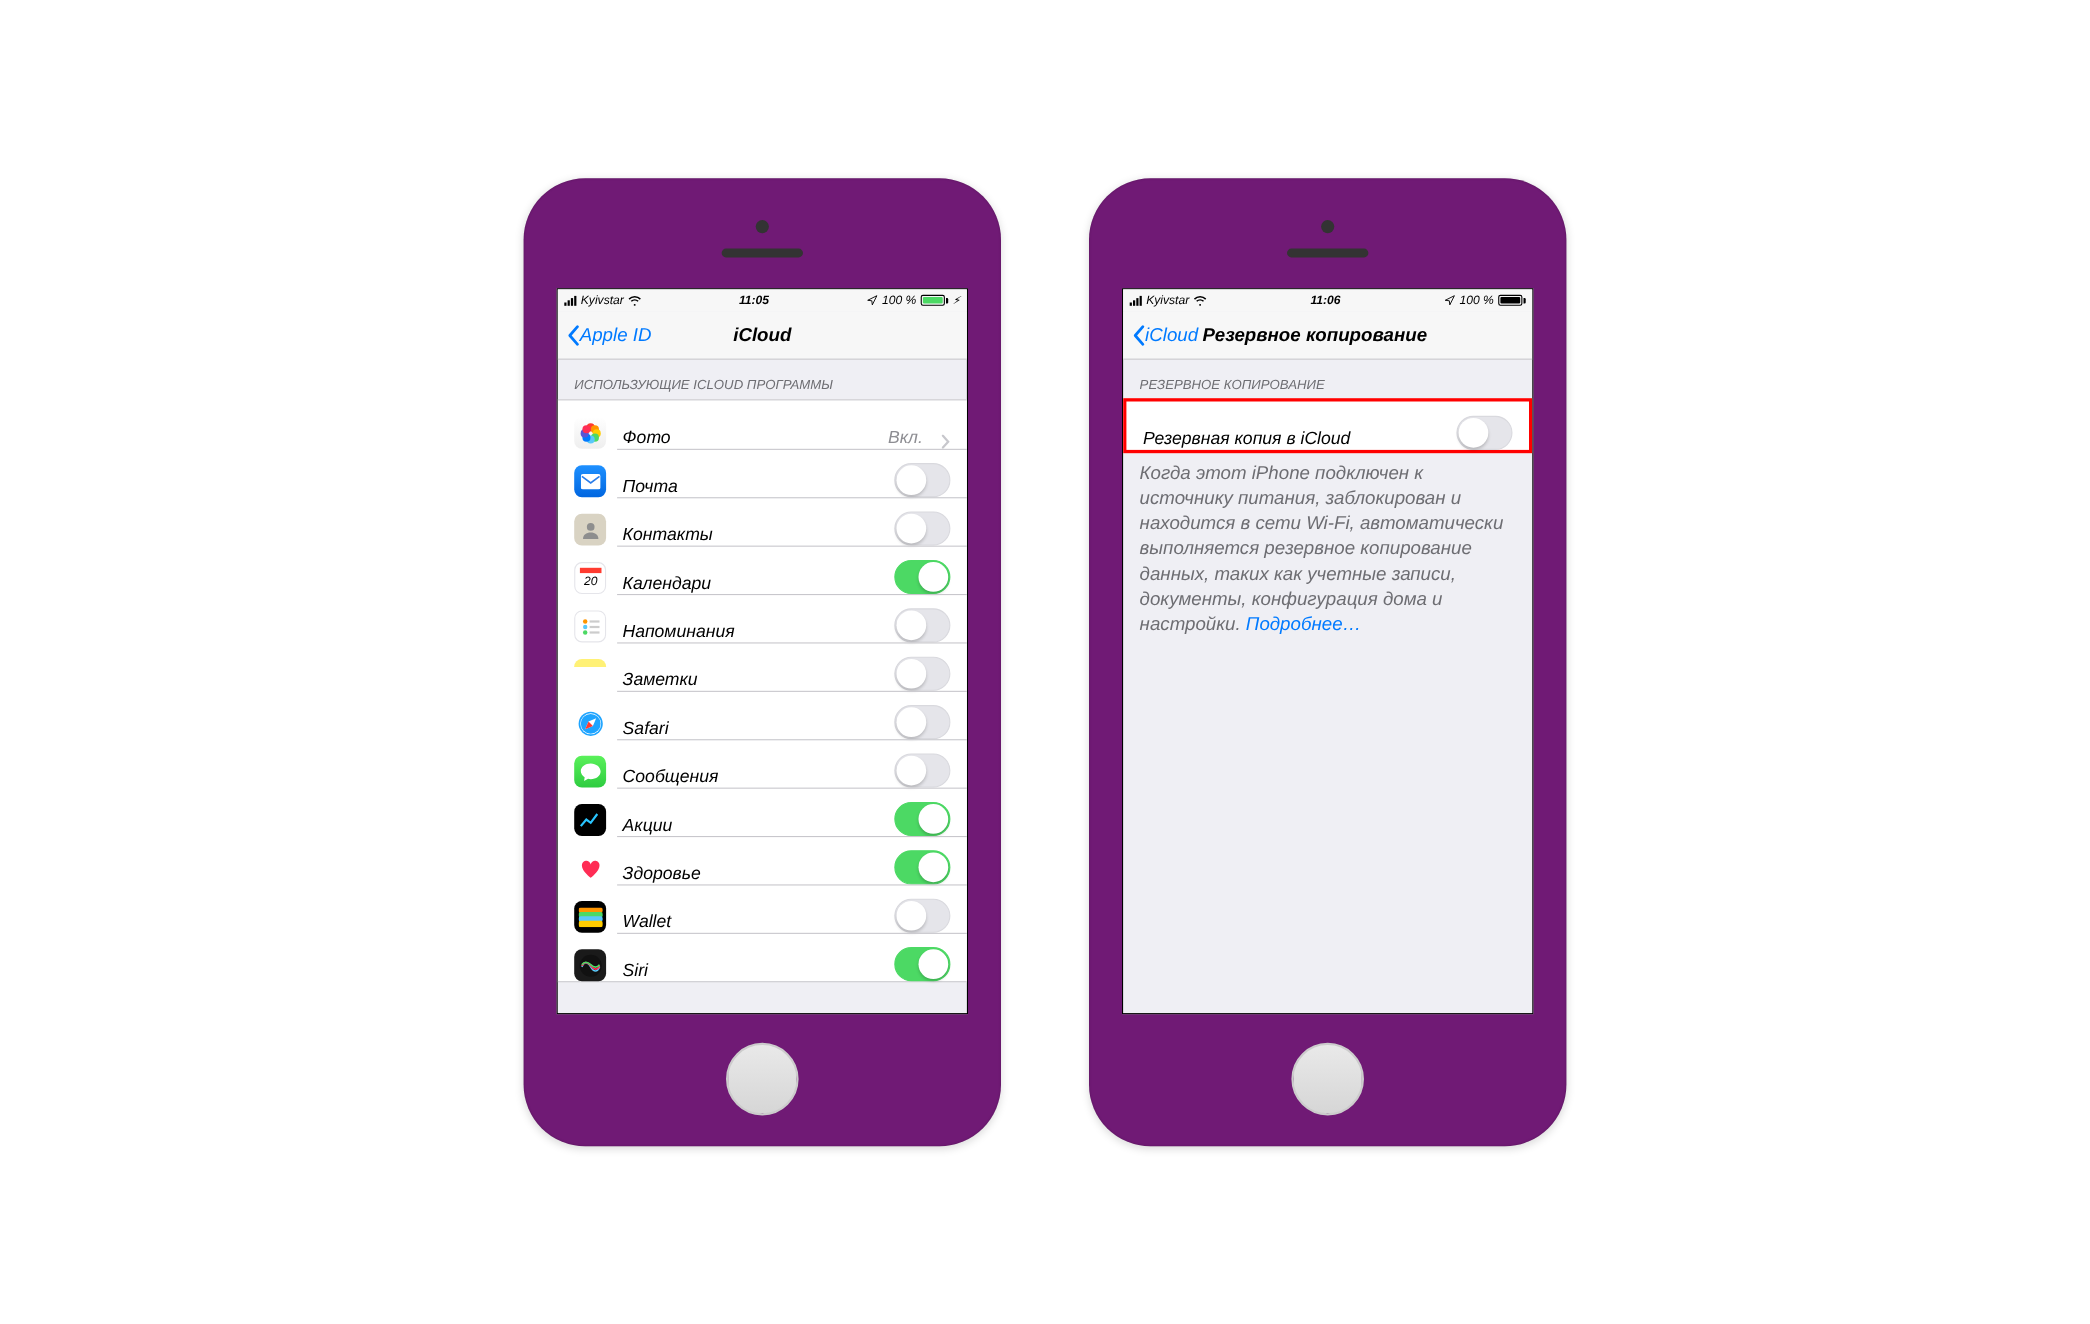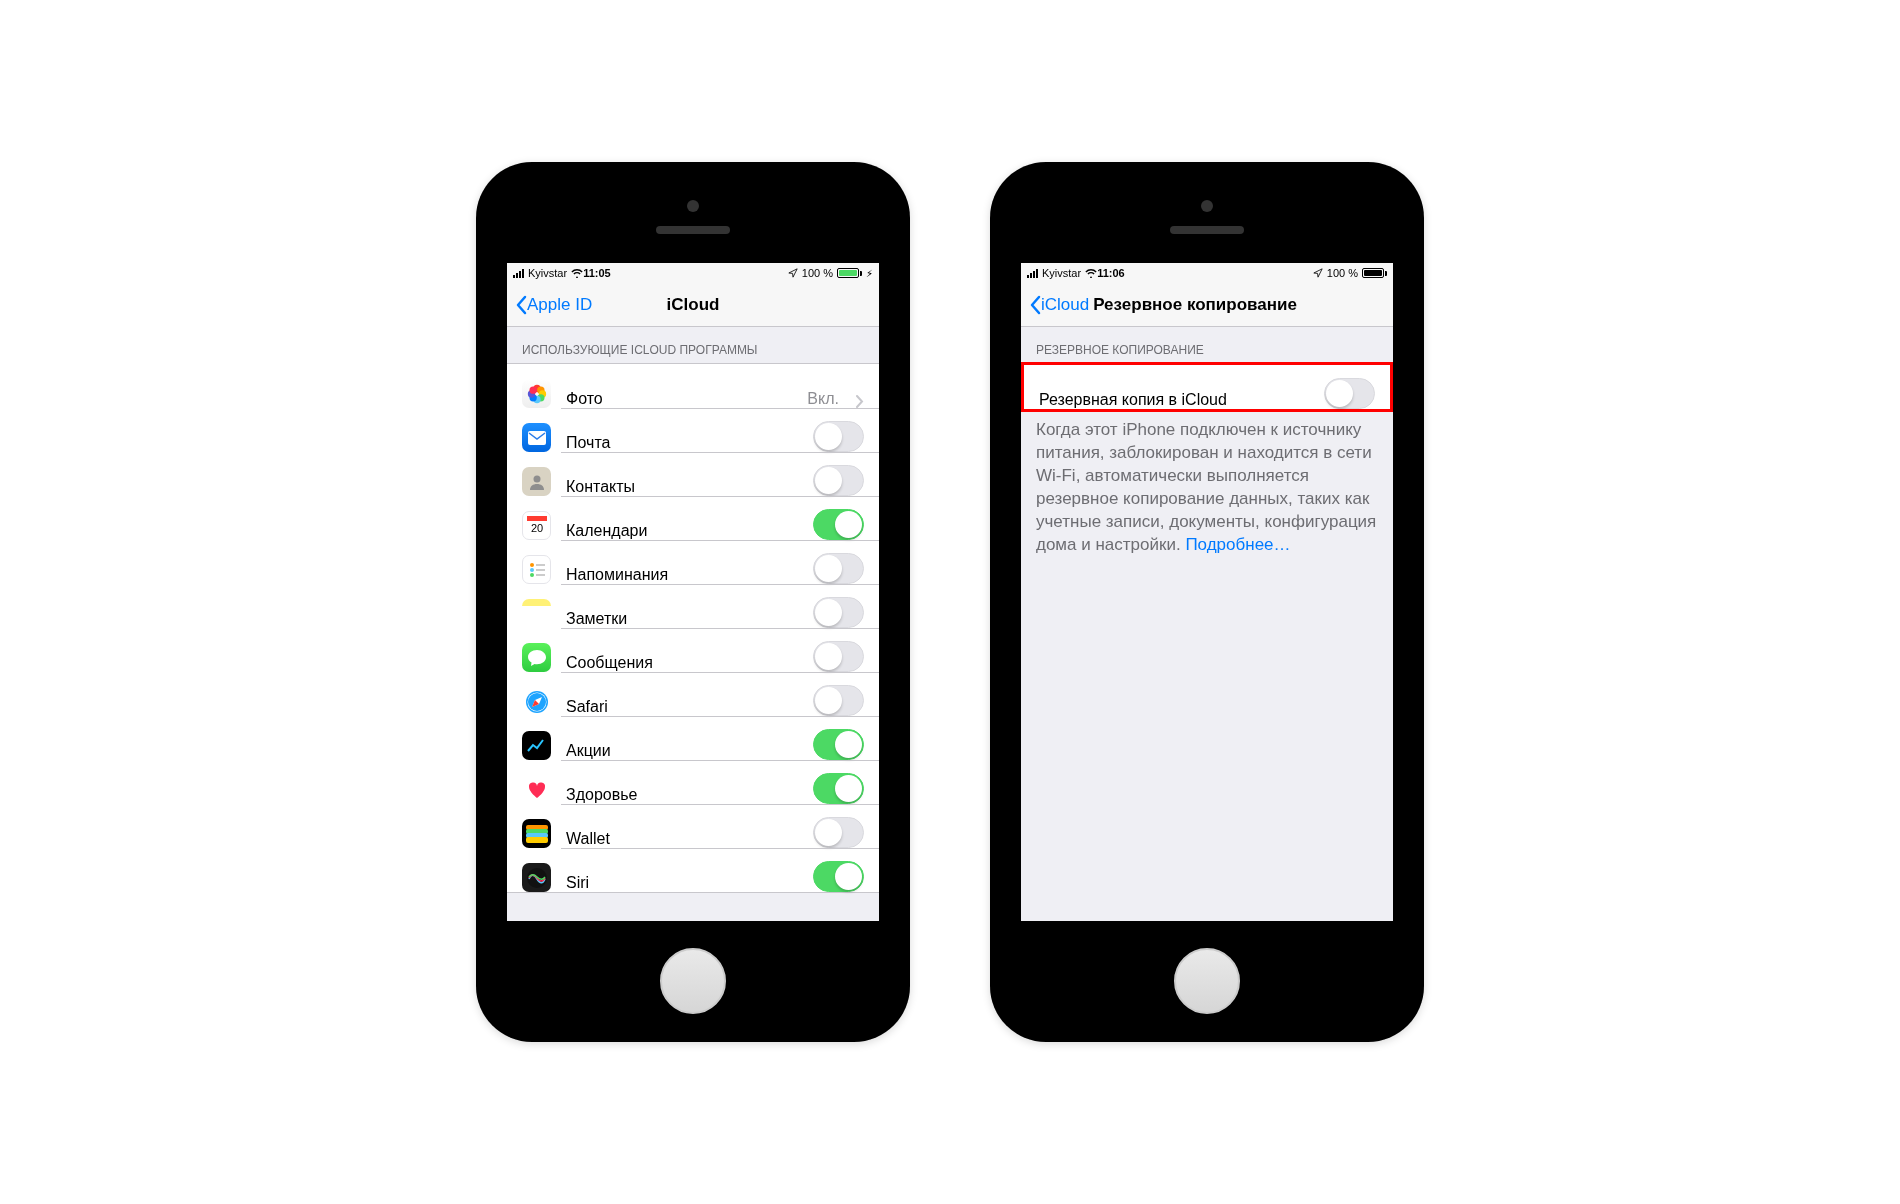--- a/index.html
+++ b/index.html
@@ -9,25 +9,26 @@
     width: 1900px;
     height: 1204px;
     display: flex;
     justify-content: center;
     align-items: center;
     gap: 80px;
   }
   .phone {
     width: 434px;
     height: 880px;
-    background: #000000;
+    background: #701a75;
     border-radius: 56px;
     box-shadow: 0 2px 8px rgba(0,0,0,0.15), inset 0 0 2px rgba(0,0,0,0.25);
     padding: 100px 30px 120px 30px;
     position: relative;
+    font-style: italic;
   }
   .camera {
     position: absolute;
     top: 38px; left: 50%; transform: translateX(-50%);
     width: 12px; height: 12px; border-radius: 50%;
     background: #333;
   }
   .speaker {
     position: absolute;
     top: 64px; left: 50%; transform: translateX(-50%);
@@ -52,21 +53,21 @@
   
   .status-bar {
     height: 20px;
     background: #f7f7f7;
     display: flex; align-items: center;
     padding: 0 6px;
     font-size: 11px;
     color: #000;
   }
   .status-left, .status-right { display: flex; align-items: center; gap: 4px; }
-  .status-center { flex: 1; text-align: left; font-weight: 600; }
+  .status-center { flex: 1; text-align: center; font-weight: 600; }
   .signal-bars { display: flex; align-items: flex-end; gap: 1px; height: 10px; }
   .signal-bars span { width: 2px; background: #000; }
   .signal-bars span:nth-child(1){height:3px;}
   .signal-bars span:nth-child(2){height:5px;}
   .signal-bars span:nth-child(3){height:7px;}
   .signal-bars span:nth-child(4){height:9px;}
   .wifi-icon svg { width:12px; height:10px; display:block; }
   .battery { display:flex; align-items:center; gap:1px; }
   .battery-body { width:22px; height:10px; border:1px solid #000; border-radius:2px; position:relative; }
   .battery-fill { position:absolute; left:1px; top:1px; bottom:1px; right:1px; border-radius:1px; }
@@ -296,46 +297,46 @@
           </span>
         </div>
         <div class="row">
           <span class="app-icon ic-notes"></span>
           <span class="label">Заметки</span>
           <span class="toggle">
             <span class="knob"></span>
           </span>
         </div>
         <div class="row">
-          <span class="app-icon ic-messages">
-            <svg width="20" height="18" viewBox="0 0 20 18">
-              <path d="M10 1C5 1 1 4 1 8c0 2.3 1.4 4.3 3.5 5.6L4 17l3.6-2c.8.2 1.6.3 2.4.3 5 0 9-3 9-7S15 1 10 1z" fill="#fff"></path>
-            </svg>
-          </span>
-          <span class="label">Сообщения</span>
-          <span class="toggle">
-            <span class="knob"></span>
-          </span>
-        </div>
-        <div class="row">
           <span class="app-icon ic-safari">
             <svg width="24" height="24" viewBox="0 0 24 24">
               <circle cx="12" cy="12" r="11" fill="#1ea4ff"></circle>
               <circle cx="12" cy="12" r="9.5" fill="#fff"></circle>
               <circle cx="12" cy="12" r="9" fill="#1ea4ff"></circle>
               <path d="M7 17l3-7 7-3-3 7z" fill="#fff"></path>
               <path d="M7 17l3-7 4 4z" fill="#ff3b30"></path>
             </svg>
           </span>
           <span class="label">Safari</span>
           <span class="toggle">
             <span class="knob"></span>
           </span>
         </div>
         <div class="row">
+          <span class="app-icon ic-messages">
+            <svg width="20" height="18" viewBox="0 0 20 18">
+              <path d="M10 1C5 1 1 4 1 8c0 2.3 1.4 4.3 3.5 5.6L4 17l3.6-2c.8.2 1.6.3 2.4.3 5 0 9-3 9-7S15 1 10 1z" fill="#fff"></path>
+            </svg>
+          </span>
+          <span class="label">Сообщения</span>
+          <span class="toggle">
+            <span class="knob"></span>
+          </span>
+        </div>
+        <div class="row">
           <span class="app-icon ic-stocks">
             <svg width="20" height="14" viewBox="0 0 20 14">
               <path d="M1 12l5-6 4 3 6-8" stroke="#29c5ff" fill="none" stroke-width="2"></path>
             </svg>
           </span>
           <span class="label">Акции</span>
           <span class="toggle on">
             <span class="knob"></span>
           </span>
         </div>

